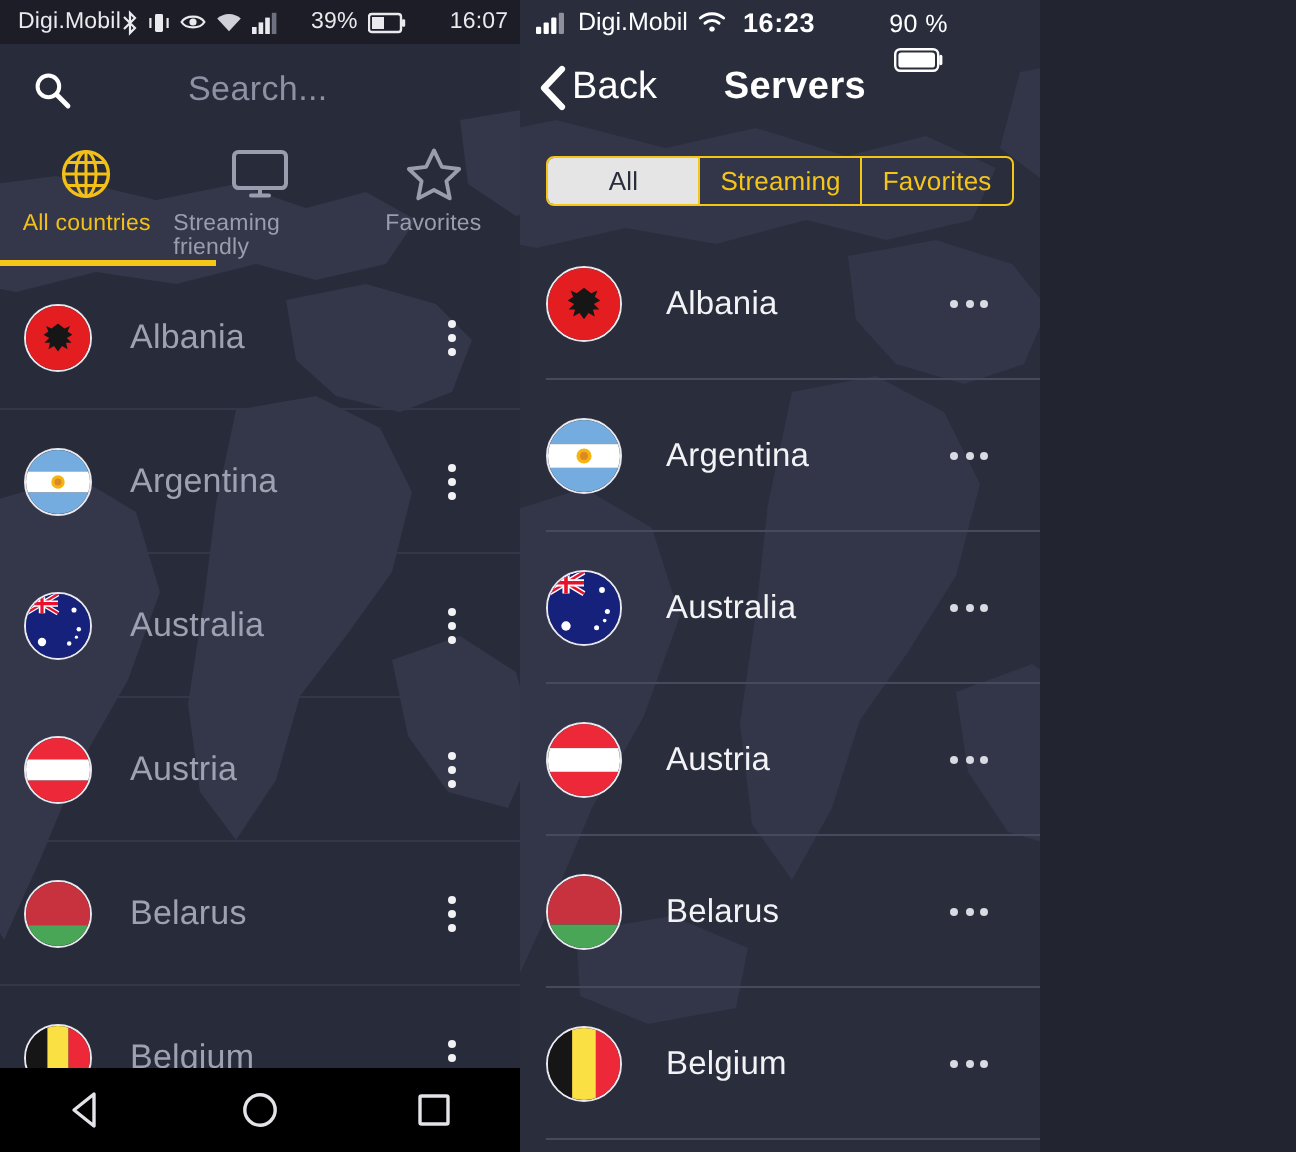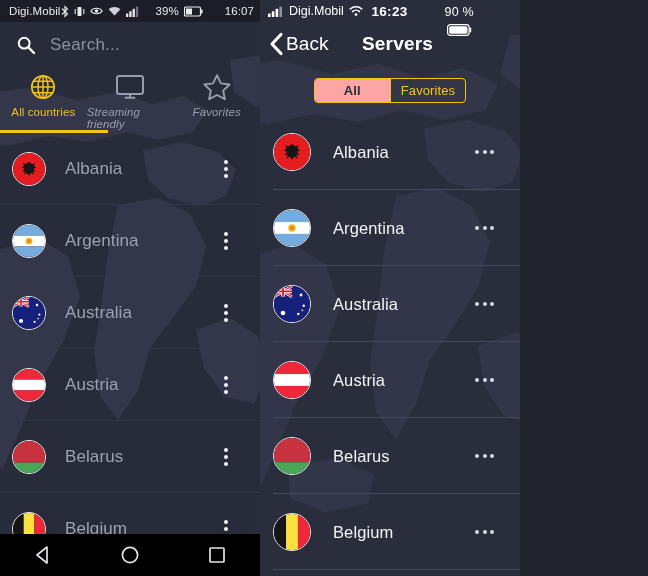--- a/index.html
+++ b/index.html
@@ -26,28 +26,28 @@
   .status-android .sp { flex:1 1 auto; }
   .status-android .icns { display:flex; align-items:center; gap:5px; }
   .status-android .icns .pct { font-size:11.5px; margin-left:12px; }
   .status-android .clock { margin-left:22px; font-size:11.5px; }
 
   .search-row {
     position:relative; z-index:5;
     height:46px; display:flex; align-items:center; padding-left:16px; gap:14px;
   }
   .search-ico { width:20px; height:20px; flex:0 0 auto; }
-  .search-ph { color:#8e91a3; font-size:17px; letter-spacing:.2px; }
+  .search-ph { color:#8e91a3; font-size:17px; letter-spacing:.2px;margin-left:44px; }
 
   .tabs { position:relative; z-index:5; height:62px; display:flex; }
   .tab { flex:1; display:flex; flex-direction:column; align-items:center; justify-content:flex-start; padding-top:4px; gap:4px; }
   .tab .ti { height:30px; display:flex; align-items:center; }
   .tab .tl { font-size:11.5px; letter-spacing:.1px; }
   .tab.active .tl { color:#f2c017; }
-  .tab.inactive .tl { color:#9a9dad;font-style:italic; }
+  .tab.inactive .tl { color:#9a9dad; }
   .tabunderline { position:relative; z-index:5; height:3px; }
   .tabunderline i { display:block; height:3px; width:108px; background:#f5c518; }
 
   .list-left { position:relative; z-index:5; }
   .rowL {
     height:72px; display:flex; align-items:center; padding:0 0 0 12px;
     border-bottom:1px solid #34374a;
   }
   .rowL .nameL { color:#9ea1b1; font-size:17px; margin-left:19px; letter-spacing:.1px; flex:1; }
   .dots-v { width:40px; display:flex; flex-direction:column; align-items:center; gap:3px; margin-right:14px; }
@@ -77,21 +77,21 @@
   .back-btn { display:flex; align-items:center; gap:2px; color:#fff; font-size:19px; letter-spacing:.1px; }
   .nav-title { position:absolute; left:0; right:16px; text-align:center; color:#fff;
                font-size:19px; font-weight:bold; letter-spacing:.2px; pointer-events:none;
                width:275px; }
 
   .seg-wrap { position:relative; z-index:5; height:48px; display:flex; align-items:center; justify-content:center; }
   .seg { display:flex; border:1px solid #f5c518; border-radius:4px; overflow:hidden; height:25px; }
   .seg div { display:flex; align-items:center; justify-content:center; font-size:13px;
              padding:0 10px; border-right:1px solid #f5c518; letter-spacing:.1px; }
   .seg div:last-child { border-right:none; }
-  .seg .on { background:#fca5a5; color:#2a2d3c; font-weight:bold; min-width:76px; }
+  .seg .on { background:#e5e5e5; color:#2a2d3c; font-weight:normal; min-width:76px; }
   .seg .off { background:transparent; color:#f5c518; }
 
   .list-right { position:relative; z-index:5; }
   .rowR { height:76px; display:flex; align-items:center; padding-left:13px; position:relative; }
   .rowR:after { content:""; position:absolute; left:13px; right:0; bottom:0; height:1px; background:#474a5c; }
   .rowR .nameR { color:#f3f3f6; font-size:16.5px; margin-left:22px; flex:1; letter-spacing:.1px; }
   .dots-h { display:flex; gap:3.5px; margin-right:26px; }
   .dots-h i { width:4px; height:4px; border-radius:50%; background:#d9dae2; display:block; }
 
   
@@ -363,20 +363,21 @@
           <path d="M12 2.5 L3 12 L12 21.5" fill="none" stroke="#fff" stroke-width="3.1" stroke-linecap="round" stroke-linejoin="round"></path>
         </svg>
         <span>Back</span>
       </span>
       <span class="nav-title">Servers</span>
     </div>
 
     <div class="seg-wrap">
       <div class="seg">
         <div class="on">All</div>
+        <div class="off">Streaming</div>
         <div class="off">Favorites</div>
       </div>
     </div>
 
     <div class="list-right">
       <div class="rowR">
         <span class="flag big">
           <svg viewBox="0 0 40 40">
               <rect width="40" height="40" fill="#e41e20"></rect>
           <path d="M20 11 L16 14 L12.5 12.5 L14 16 L11 18 L14.5 20 L11.5 23 L15 23 L14 27 L17.5 25 L20 28.5 L22.5 25 L26 27 L25 23 L28.5 23 L25.5 20 L29 18 L26 16 L27.5 12.5 L24 14 Z" fill="#161616"></path>

